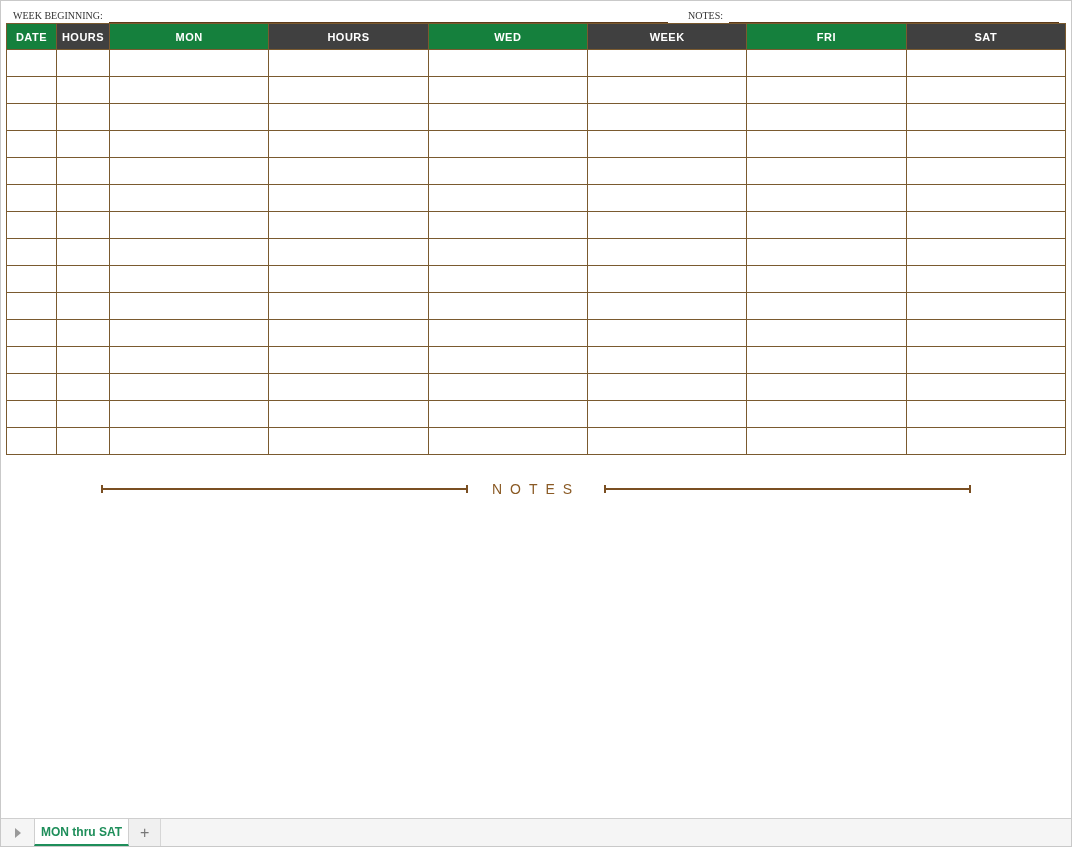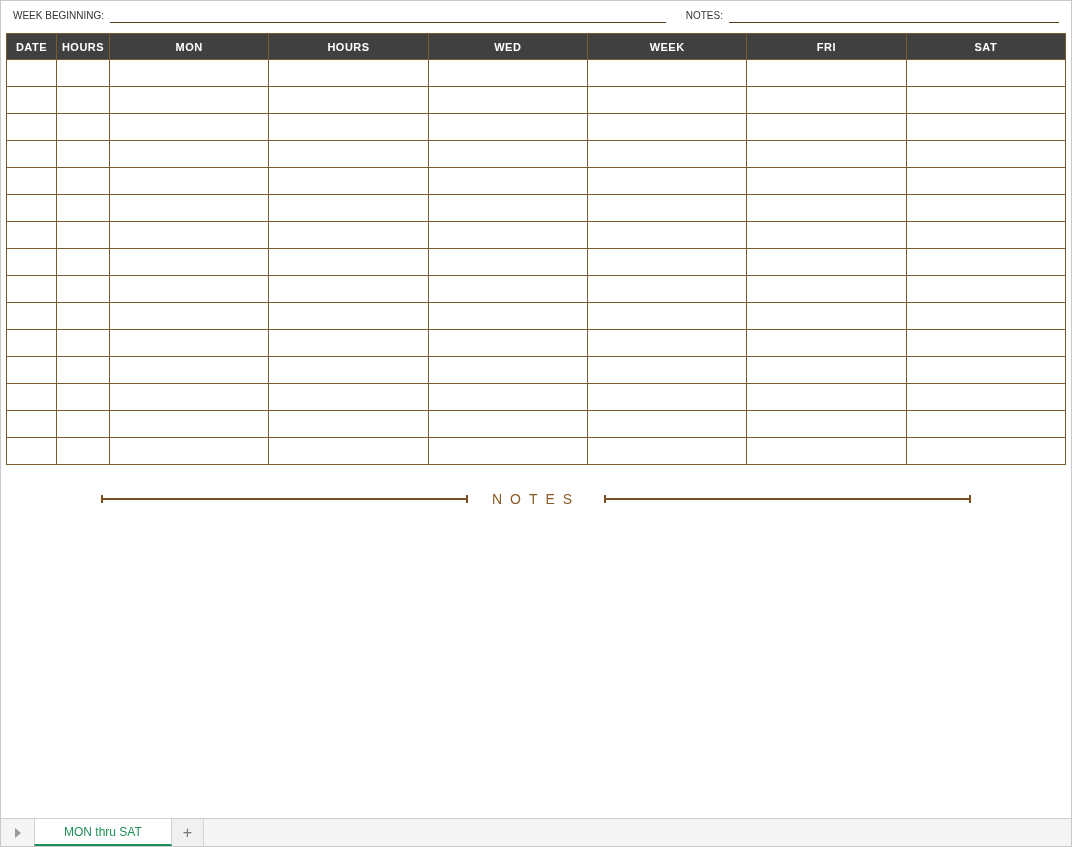--- a/index.html
+++ b/index.html
@@ -23,23 +23,23 @@
     font-size: 22px;
     font-weight: bold;
     letter-spacing: 1px;
     color: #a25a17;
     margin-bottom: 14px;
   }
   .fields-row {
     display: flex;
     align-items: flex-end;
     padding: 0 12px;
-    margin-bottom: 10px;
     font-size: 10px;
     color: #333;
+    font-family: Liberation Serif, serif;
   }
   .field-label {
     white-space: nowrap;
     padding: 0 6px 2px 0;
   }
   .field-line {
     border-bottom: 1px solid #5b3a1a;
     height: 14px;
     margin-right: 20px;
   }
@@ -62,21 +62,21 @@
   table.schedule th {
     color: #fff;
     font-weight: bold;
     letter-spacing: 0.5px;
     height: 26px;
   }
   .col-date  { width: 50px; }
   .col-hours { width: 53px; }
   .col-day   { width: auto; }
 
-  th.dark   { background: #404040; }
+  th.dark   { background: #15803d; }
   th.light  { background: #404040; }
 
   .notes-wrap {
     display: flex;
     align-items: center;
     justify-content: center;
     margin: 26px 100px 0 100px;
   }
   .notes-rule {
     flex: 1;
@@ -124,25 +124,25 @@
     justify-content: center;
     border-right: 1px solid #d6d6d6;
     color: #9a9a9a;
     cursor: pointer;
   }
   .sheet-tab {
     background: #fff;
     border: 1px solid #cfcfcf;
     border-top: none;
     border-bottom: 2px solid #1e8e5a;
-    padding: 0 29px;
+    padding: 0 6px;
     display: flex;
     align-items: center;
     color: #1e8e5a;
-    font-weight: normal;
+    font-weight: bold;
     cursor: pointer;
     margin-left: -1px;
   }
   .add-tab {
     width: 32px;
     display: flex;
     align-items: center;
     justify-content: center;
     border-right: 1px solid #d6d6d6;
     color: #777;

